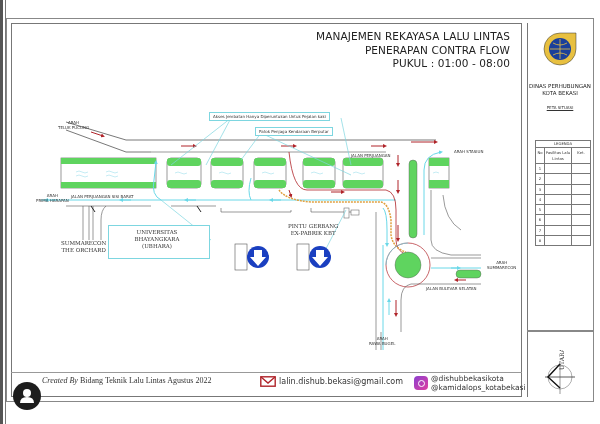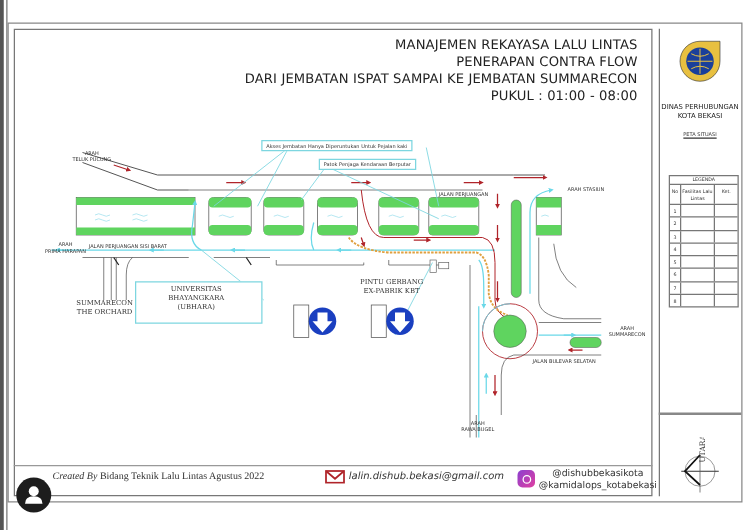--- a/index.html
+++ b/index.html
@@ -23,22 +23,22 @@
   .legend .c3{flex:1;text-align:center;}
   .legend .hdr{height:15px;}
   .legend .hdr .c1,.legend .hdr .c2,.legend .hdr .c3{line-height:6px;padding-top:2px;}
   .side-sep{position:absolute;left:527px;top:330px;width:66px;height:1.5px;background:#888;}
   .side-box{position:absolute;left:527px;top:23px;width:1px;height:374px;background:#777;}
   .north{position:absolute;left:537px;top:350px;width:46px;height:46px;}
   .footer-line{position:absolute;left:11px;top:372px;width:511px;height:1px;background:#999;}
   .footer{position:absolute;top:376px;font-size:8px;color:#333;white-space:nowrap;}
   .footer.credit{left:42px;font-family:Liberation Serif, serif;}
   .footer.credit i{font-style:italic;}
-  .footer.mail{left:260px;display:flex;align-items:flex-start;font-style:italic;}
-  .footer.ig{left:414px;top:374px;display:flex;align-items:center;font-size:7.5px;line-height:9px;text-align:center;}
+  .footer.mail{left:260px;display:flex;align-items:center;}
+  .footer.ig{left:414px;top:374px;display:flex;align-items:center;font-size:7.5px;line-height:9px;}
   .mail-icon{width:16px;height:11px;margin-right:3px;}
   .ig-icon{width:14px;height:14px;border-radius:4px;background:linear-gradient(135deg,#8b3fd0,#e040a0);margin-right:3px;position:relative;}
   .ig-icon::after{content:"";position:absolute;left:3.5px;top:3.5px;width:5px;height:5px;border:1.2px solid #fff;border-radius:50%;}
   .avatar{position:absolute;left:13px;top:382px;width:28px;height:28px;border-radius:50%;background:#1d1d1d;}
   .map{position:absolute;left:11px;top:100px;width:511px;height:272px;}
   .lbl{position:absolute;font-size:4px;color:#333;white-space:nowrap;line-height:5px;text-align:center;}
   .serif-lbl{position:absolute;font-family:"DejaVu Serif",serif;font-size:5.5px;color:#333;text-align:center;line-height:7px;white-space:nowrap;}
   .callout{position:absolute;border:1px solid #7dd6e0;background:#fff;font-size:4px;color:#333;padding:1px 3px;white-space:nowrap;}
 </style>
 </head>
@@ -46,21 +46,20 @@
 
 <div class="left-edge"></div>
 <div class="left-edge2"></div>
 <div class="sheet-outer"></div>
 <div class="sheet-inner"></div>
 <div class="side-box"></div>
 
 <div class="title-block">
   <div>MANAJEMEN REKAYASA LALU LINTAS</div>
   <div>PENERAPAN CONTRA FLOW</div>
-  <div>DARI JEMBATAN ISPAT SAMPAI KE JEMBATAN SUMMARECON</div>
   <div>PUKUL : 01:00 - 08:00</div>
 </div>
 
 <div class="map">
   <svg width="511" height="272" viewBox="0 0 511 272">
     <defs>
       <marker id="ar" viewBox="0 0 10 10" refX="5" refY="5" markerWidth="4" markerHeight="4" orient="auto">
           <path d="M0,0 L10,5 L0,10 z" fill="#b0242a"></path>
         </marker>
       <marker id="ac" viewBox="0 0 10 10" refX="5" refY="5" markerWidth="4" markerHeight="4" orient="auto">

